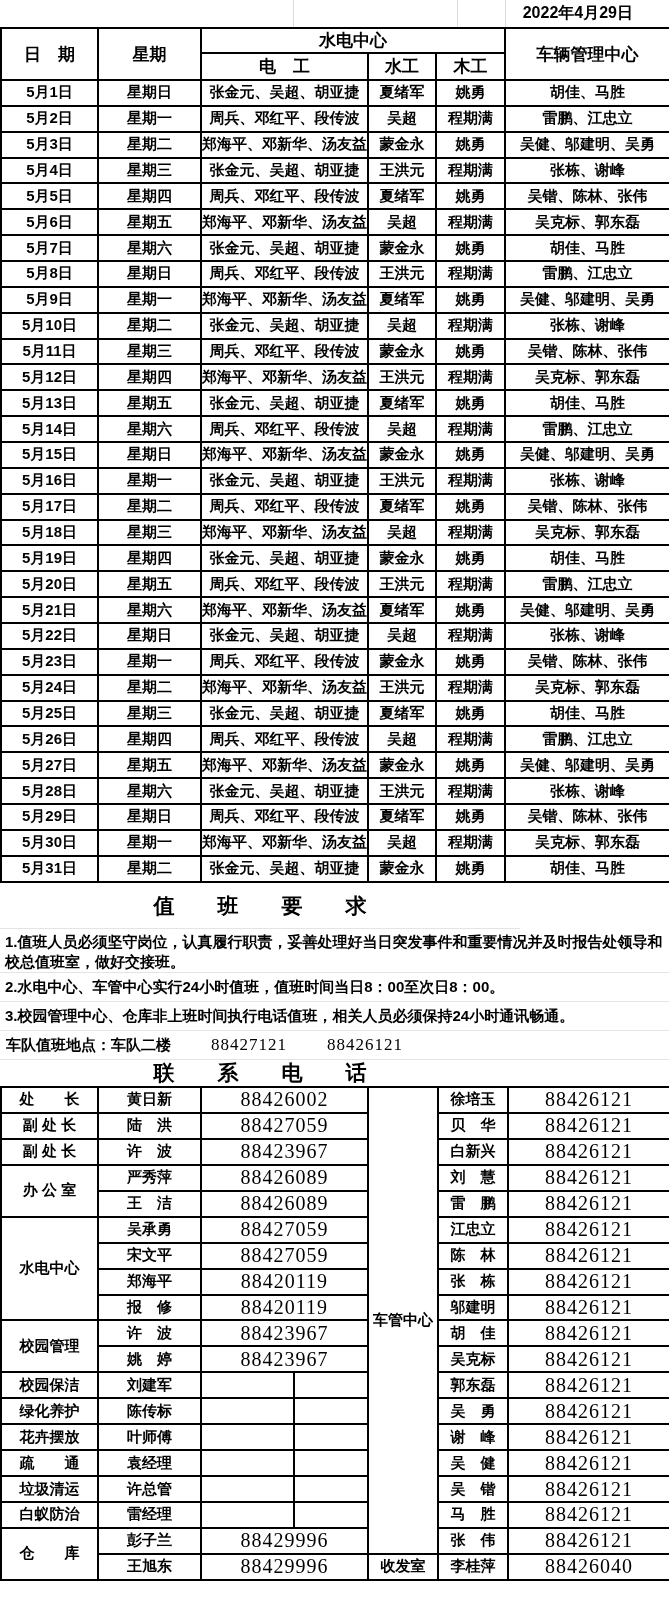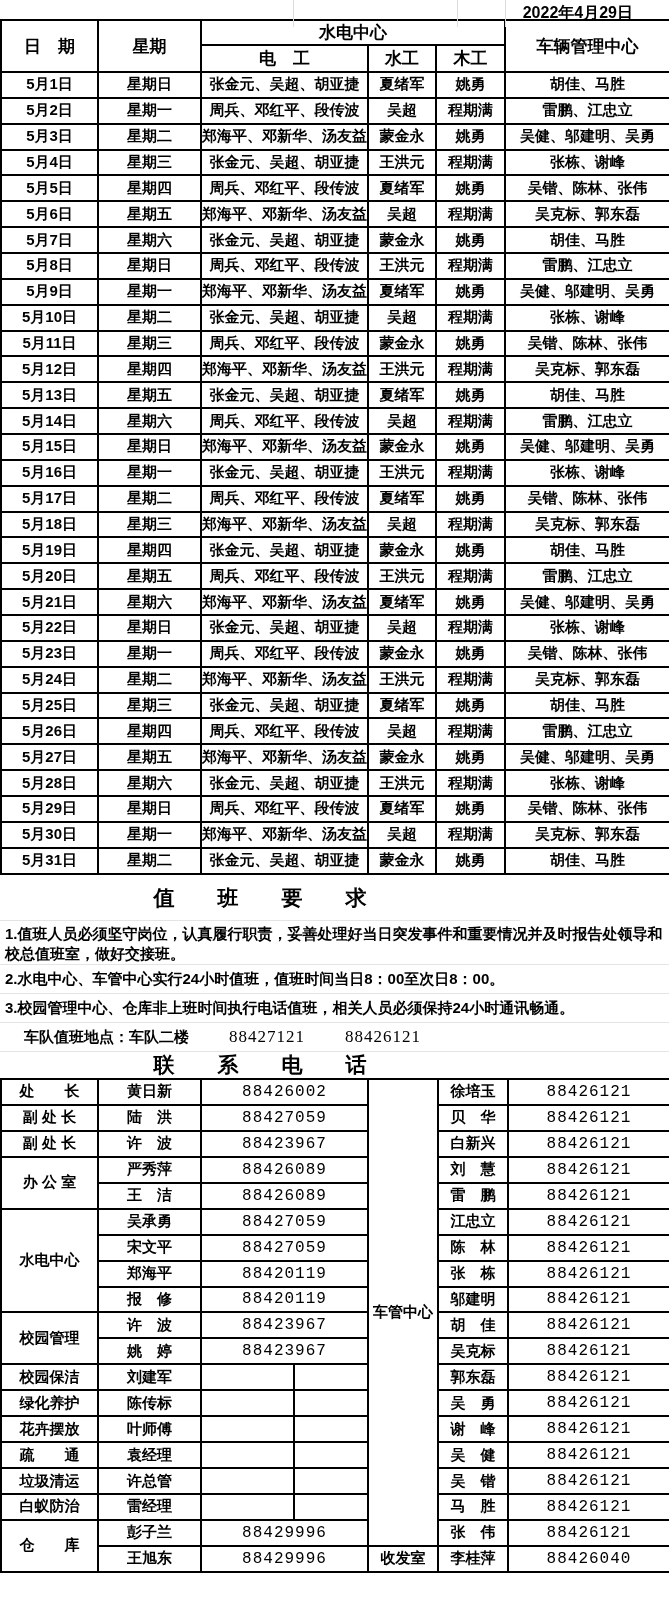--- a/index.html
+++ b/index.html
@@ -1,21 +1,21 @@
 <!DOCTYPE html>
 <html><head>
 <meta charset="utf-8">
 <style>
   html,body{margin:0;padding:0;background:#fff;}
   .sheet{
     position:relative;width:669px;height:1608px;background:#ffffff;color:#000;
     font-family:"Liberation Sans",sans-serif;overflow:hidden;
   }
   
-  .topbar{position:relative;height:19px;}
+  .topbar{position:relative;height:27px;}
   .topbar .date{position:absolute;top:3px;right:36px;font-size:16px;font-weight:bold;}
   .gridv{position:absolute;top:0;width:1px;height:27px;background:#dcdcdc;}
   
   table{border-collapse:collapse;table-layout:fixed;width:669px;}
   td,th{border:2px solid #000;text-align:center;vertical-align:middle;padding:0;
         overflow:hidden;white-space:nowrap;font-weight:bold;}
   .roster{height:856px;}
   .roster th{font-size:17px;}
   .roster td{font-size:15px;}
   .roster tr.hr1{height:17px;}
@@ -28,29 +28,29 @@
   #title-duty{height:46px;}
   #title-contacts{height:26px;border-bottom:none;width:520px;}
   
   .note{box-sizing:border-box;width:669px;border-bottom:1px solid #e4e4e4;
         font-size:15px;font-weight:bold;padding-left:5px;display:flex;align-items:center;}
   .note.multiline{display:block;line-height:20px;padding-top:3px;}
   #note1{height:44px;}
   #note2{height:29px;}
   #note3{height:29px;}
   #note4{height:27px;}
-  #note5{height:29px;padding-left:24px;}
+  #note5{height:29px;padding-left:6px;}
   .phone-inline{font-family:"Liberation Serif",serif;font-weight:normal;font-size:17px;letter-spacing:1px;}
   #note4 .phone-inline{margin-left:24px;}
   #note5 .phone-inline.p1{margin-left:40px;}
   #note5 .phone-inline.p2{margin-left:40px;}
   
   .contacts{height:495px;}
   .contacts td{font-size:15px;}
-  .contacts td.ph{font-family:Liberation Mono, monospace;font-weight:normal;font-size:16px;letter-spacing:1px;}
+  .contacts td.ph{font-family:Liberation Serif, serif;font-weight:normal;font-size:20px;letter-spacing:1px;}
 </style>
 </head>
 <body>
 
 <div class="sheet">
 
   <div class="topbar">
     <div class="gridv" style="left:293px;"></div>
     <div class="gridv" style="left:457px;"></div>
     <div class="gridv" style="left:505px;"></div>

